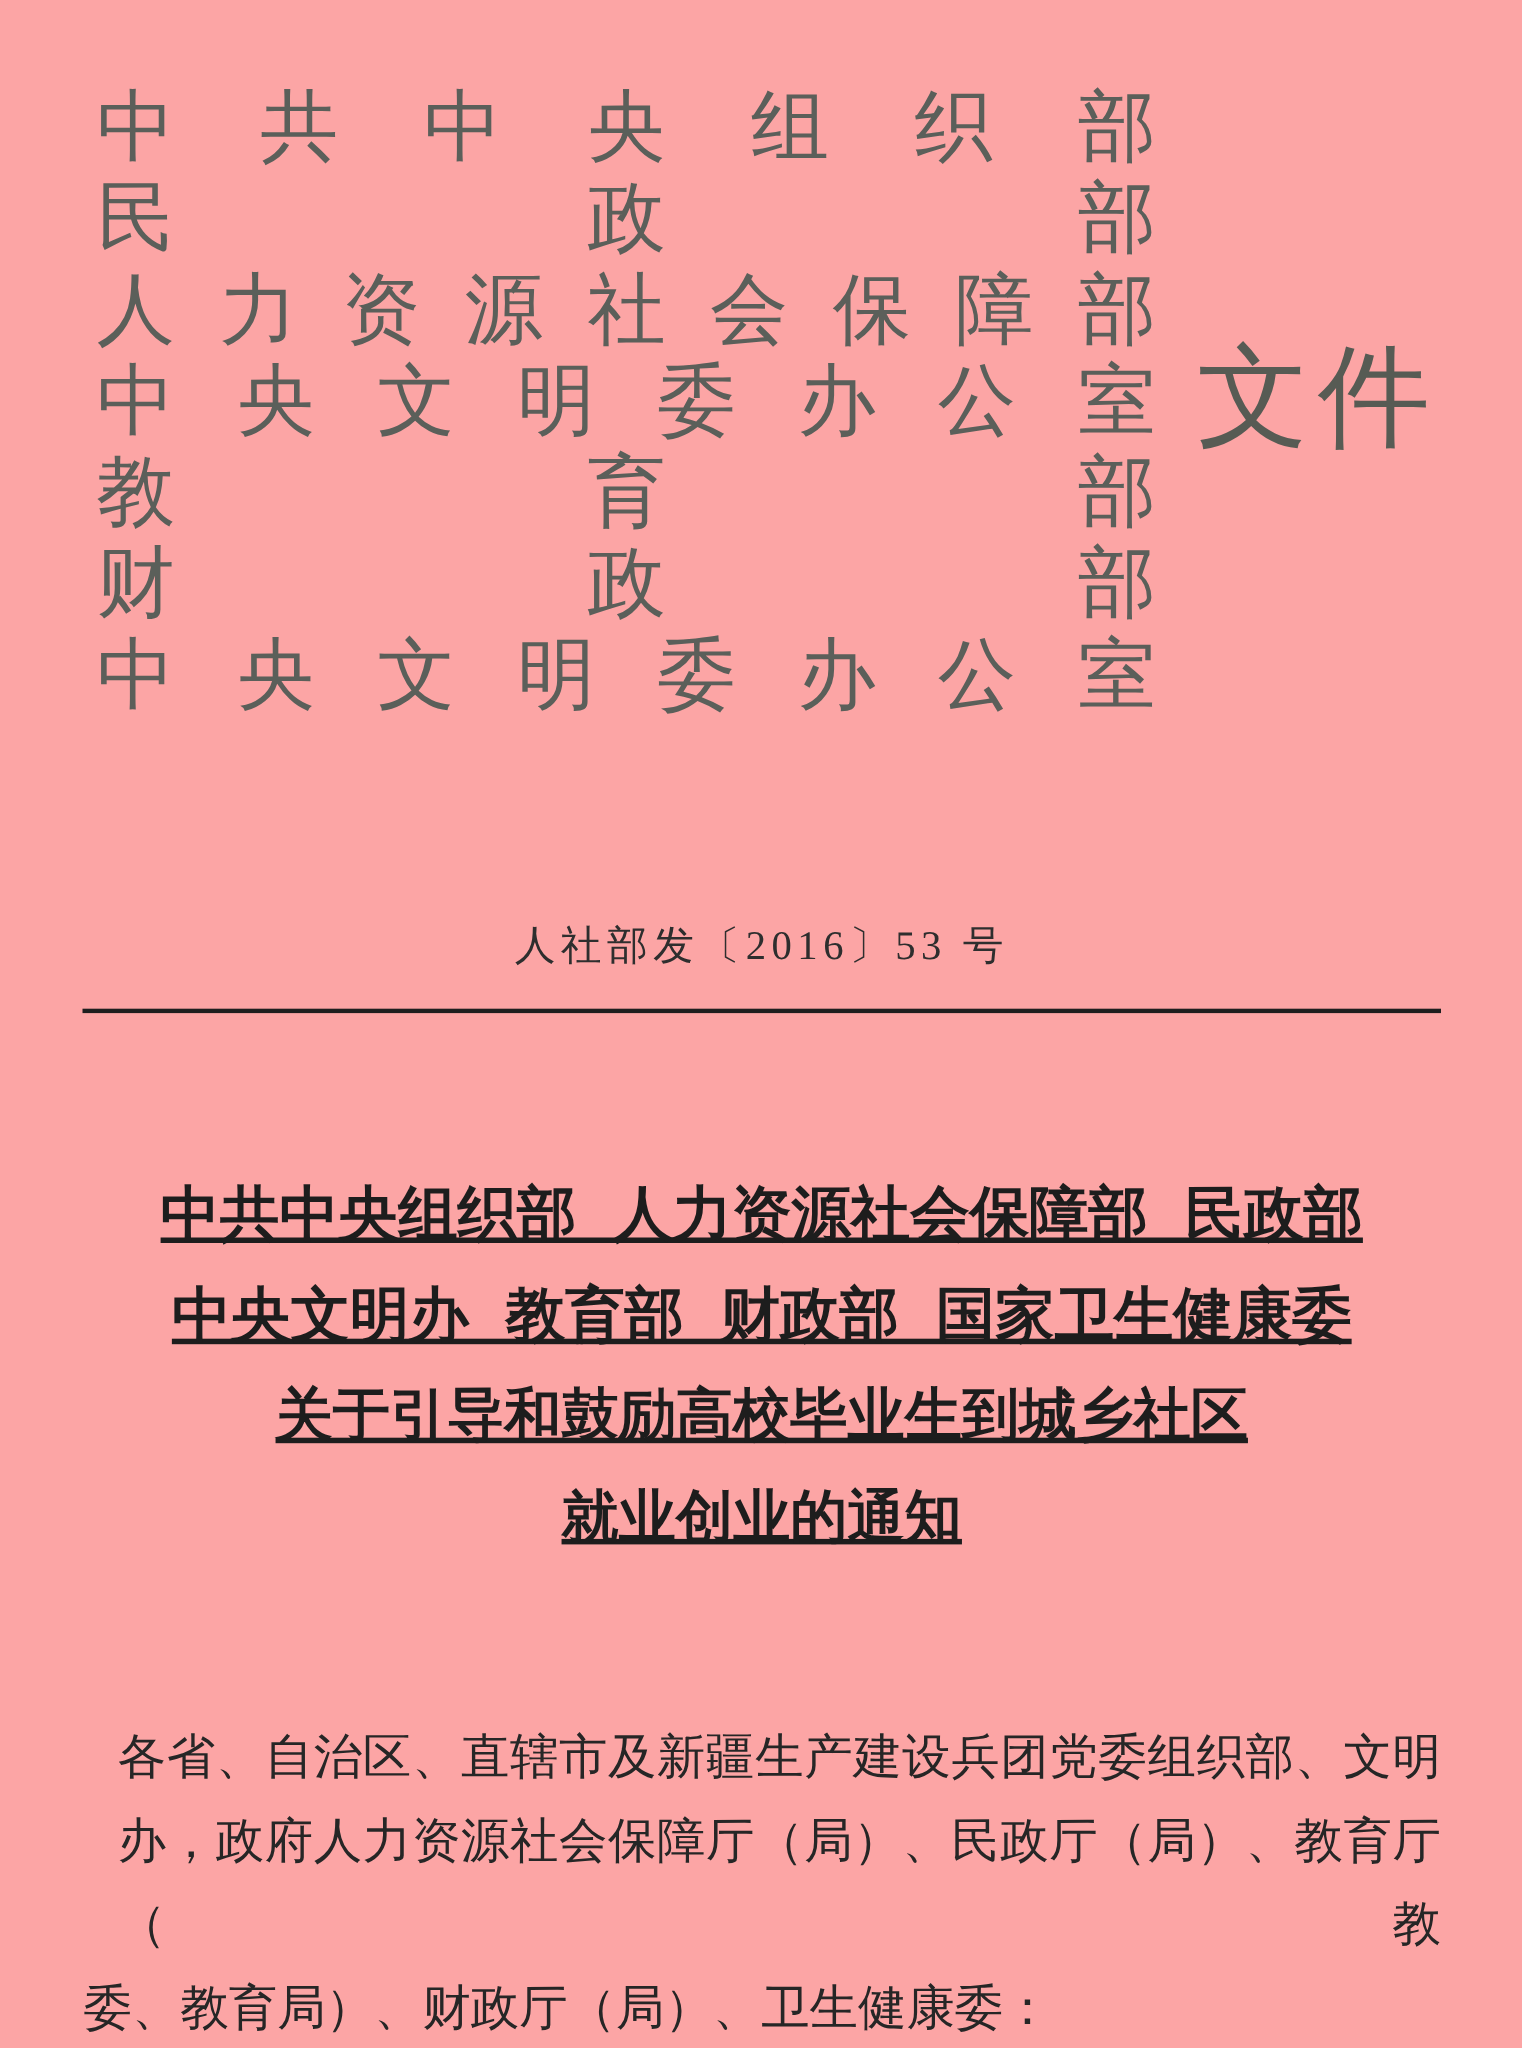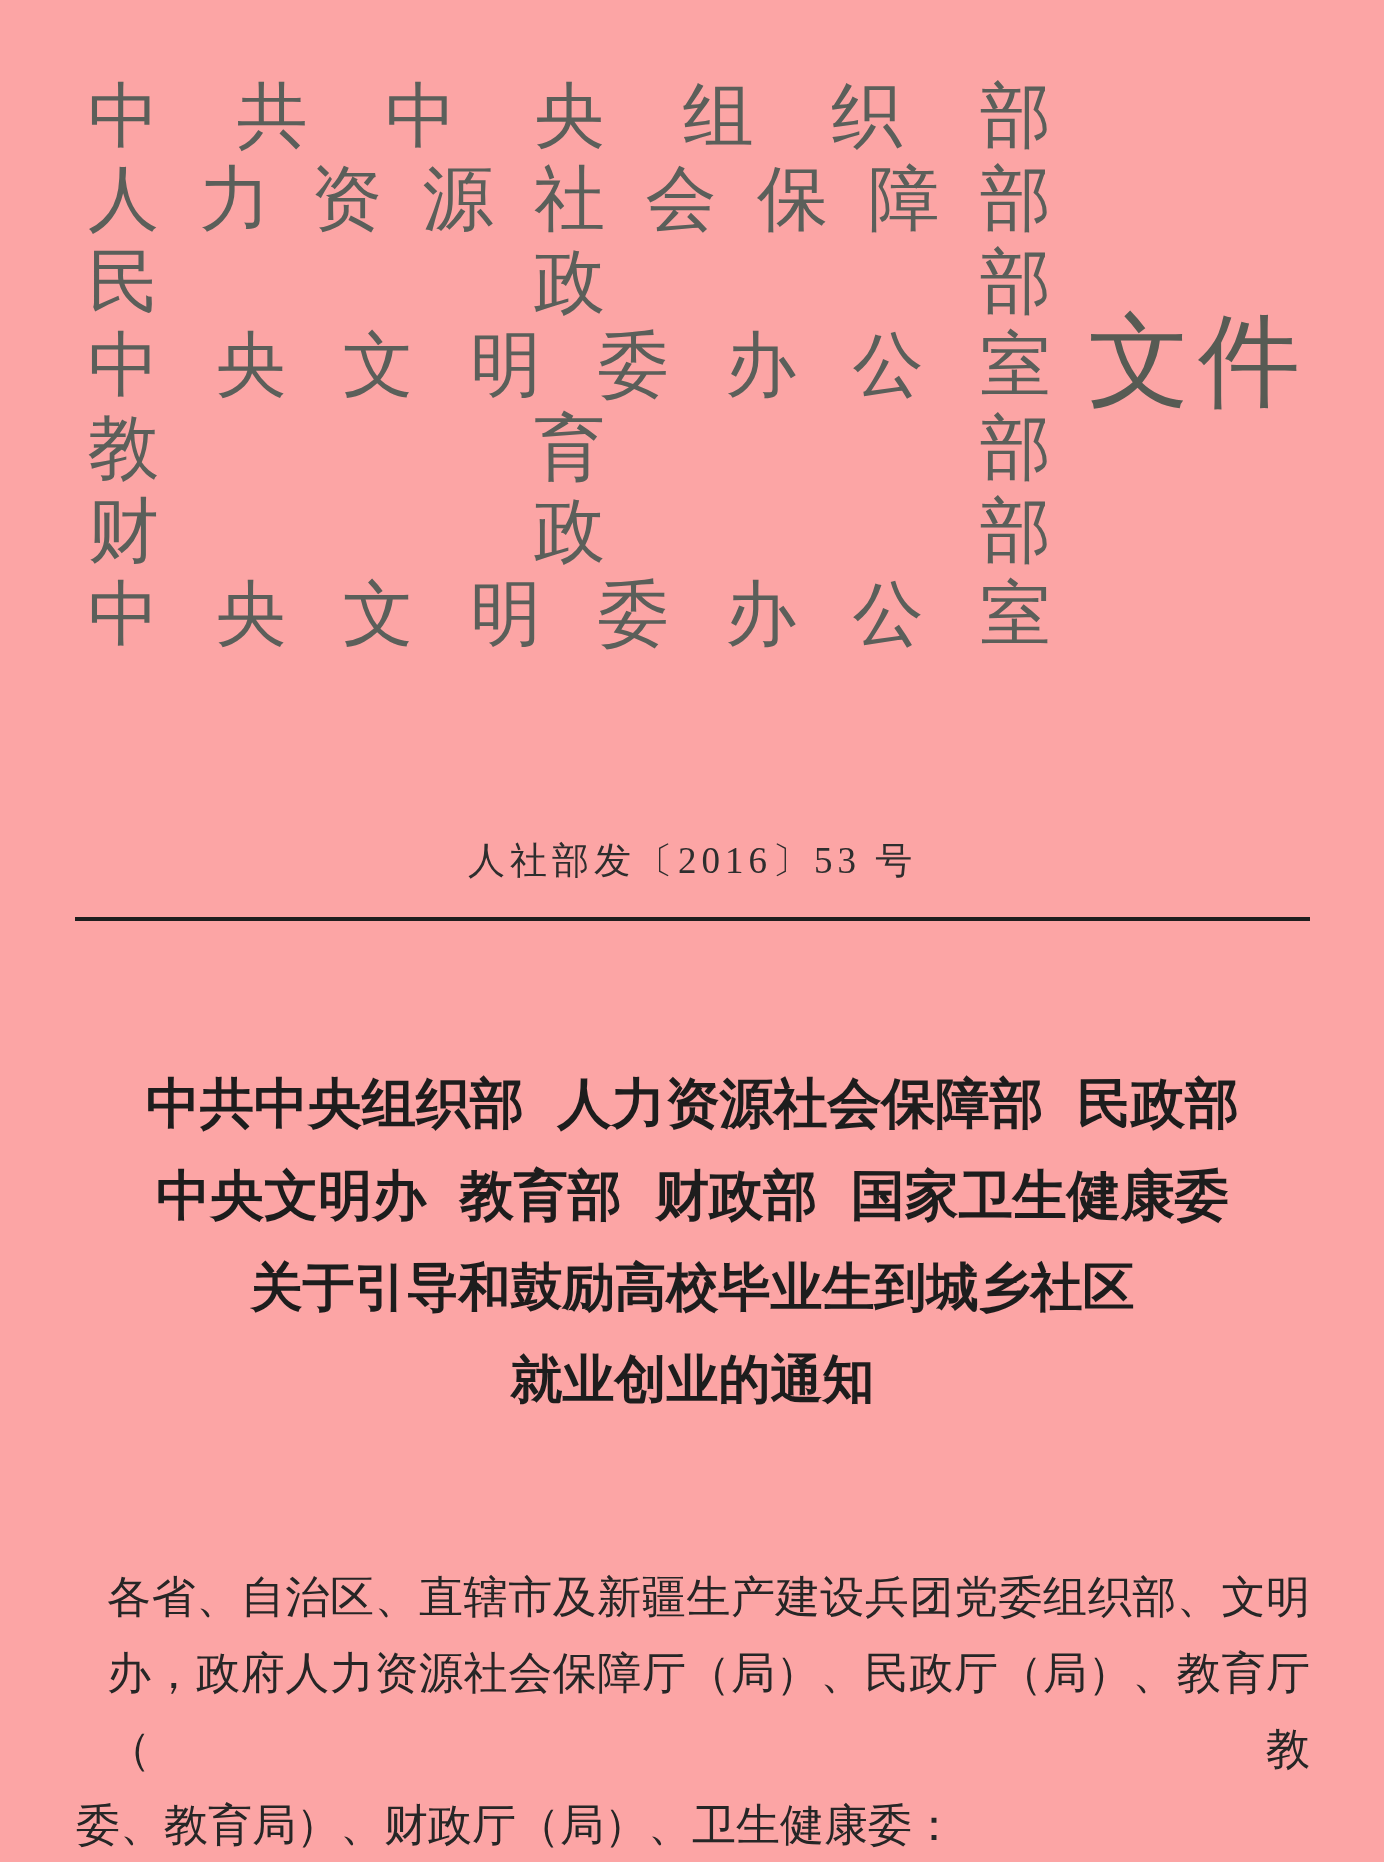--- a/index.html
+++ b/index.html
@@ -32,40 +32,40 @@
   
   .rule{
     position:absolute;left:75px;top:917px;width:1235px;height:4px;
     background:#1e1e1e;
   }
   
   .title-block{
     position:absolute;left:75px;top:1058px;width:1235px;
     text-align:center;color:#1d1d1d;font-weight:bold;
   }
-  .title-line{line-height:92px;white-space:nowrap;}
+  .title-line{line-height:92px;white-space:nowrap;text-decoration:underline;}
   .title-agencies{font-size:54px;word-spacing:20px;}
   .title-notice{font-size:52px;}
   
   .body-block{
     position:absolute;left:76px;top:1560px;width:1234px;
     font-size:44px;line-height:76px;color:#262626;
   }
   .body-line{text-align:justify;}
   .body-line.jl{text-align-last:justify;margin-left:31px;-moz-text-align-last:justify;}
 </style>
 </head>
 <body>
 
 <div class="page">
 
   <div class="letterhead">
     <div class="lh-row">中共中央组织部</div>
+    <div class="lh-row">民政部</div>
     <div class="lh-row">人力资源社会保障部</div>
-    <div class="lh-row">民政部</div>
     <div class="lh-row">中央文明委办公室</div>
     <div class="lh-row">教育部</div>
     <div class="lh-row">财政部</div>
     <div class="lh-row">中央文明委办公室</div>
   </div>
 
   <div class="stamp">文件</div>
 
   <div class="doc-number">人社部发〔2016〕53 号</div>
 

